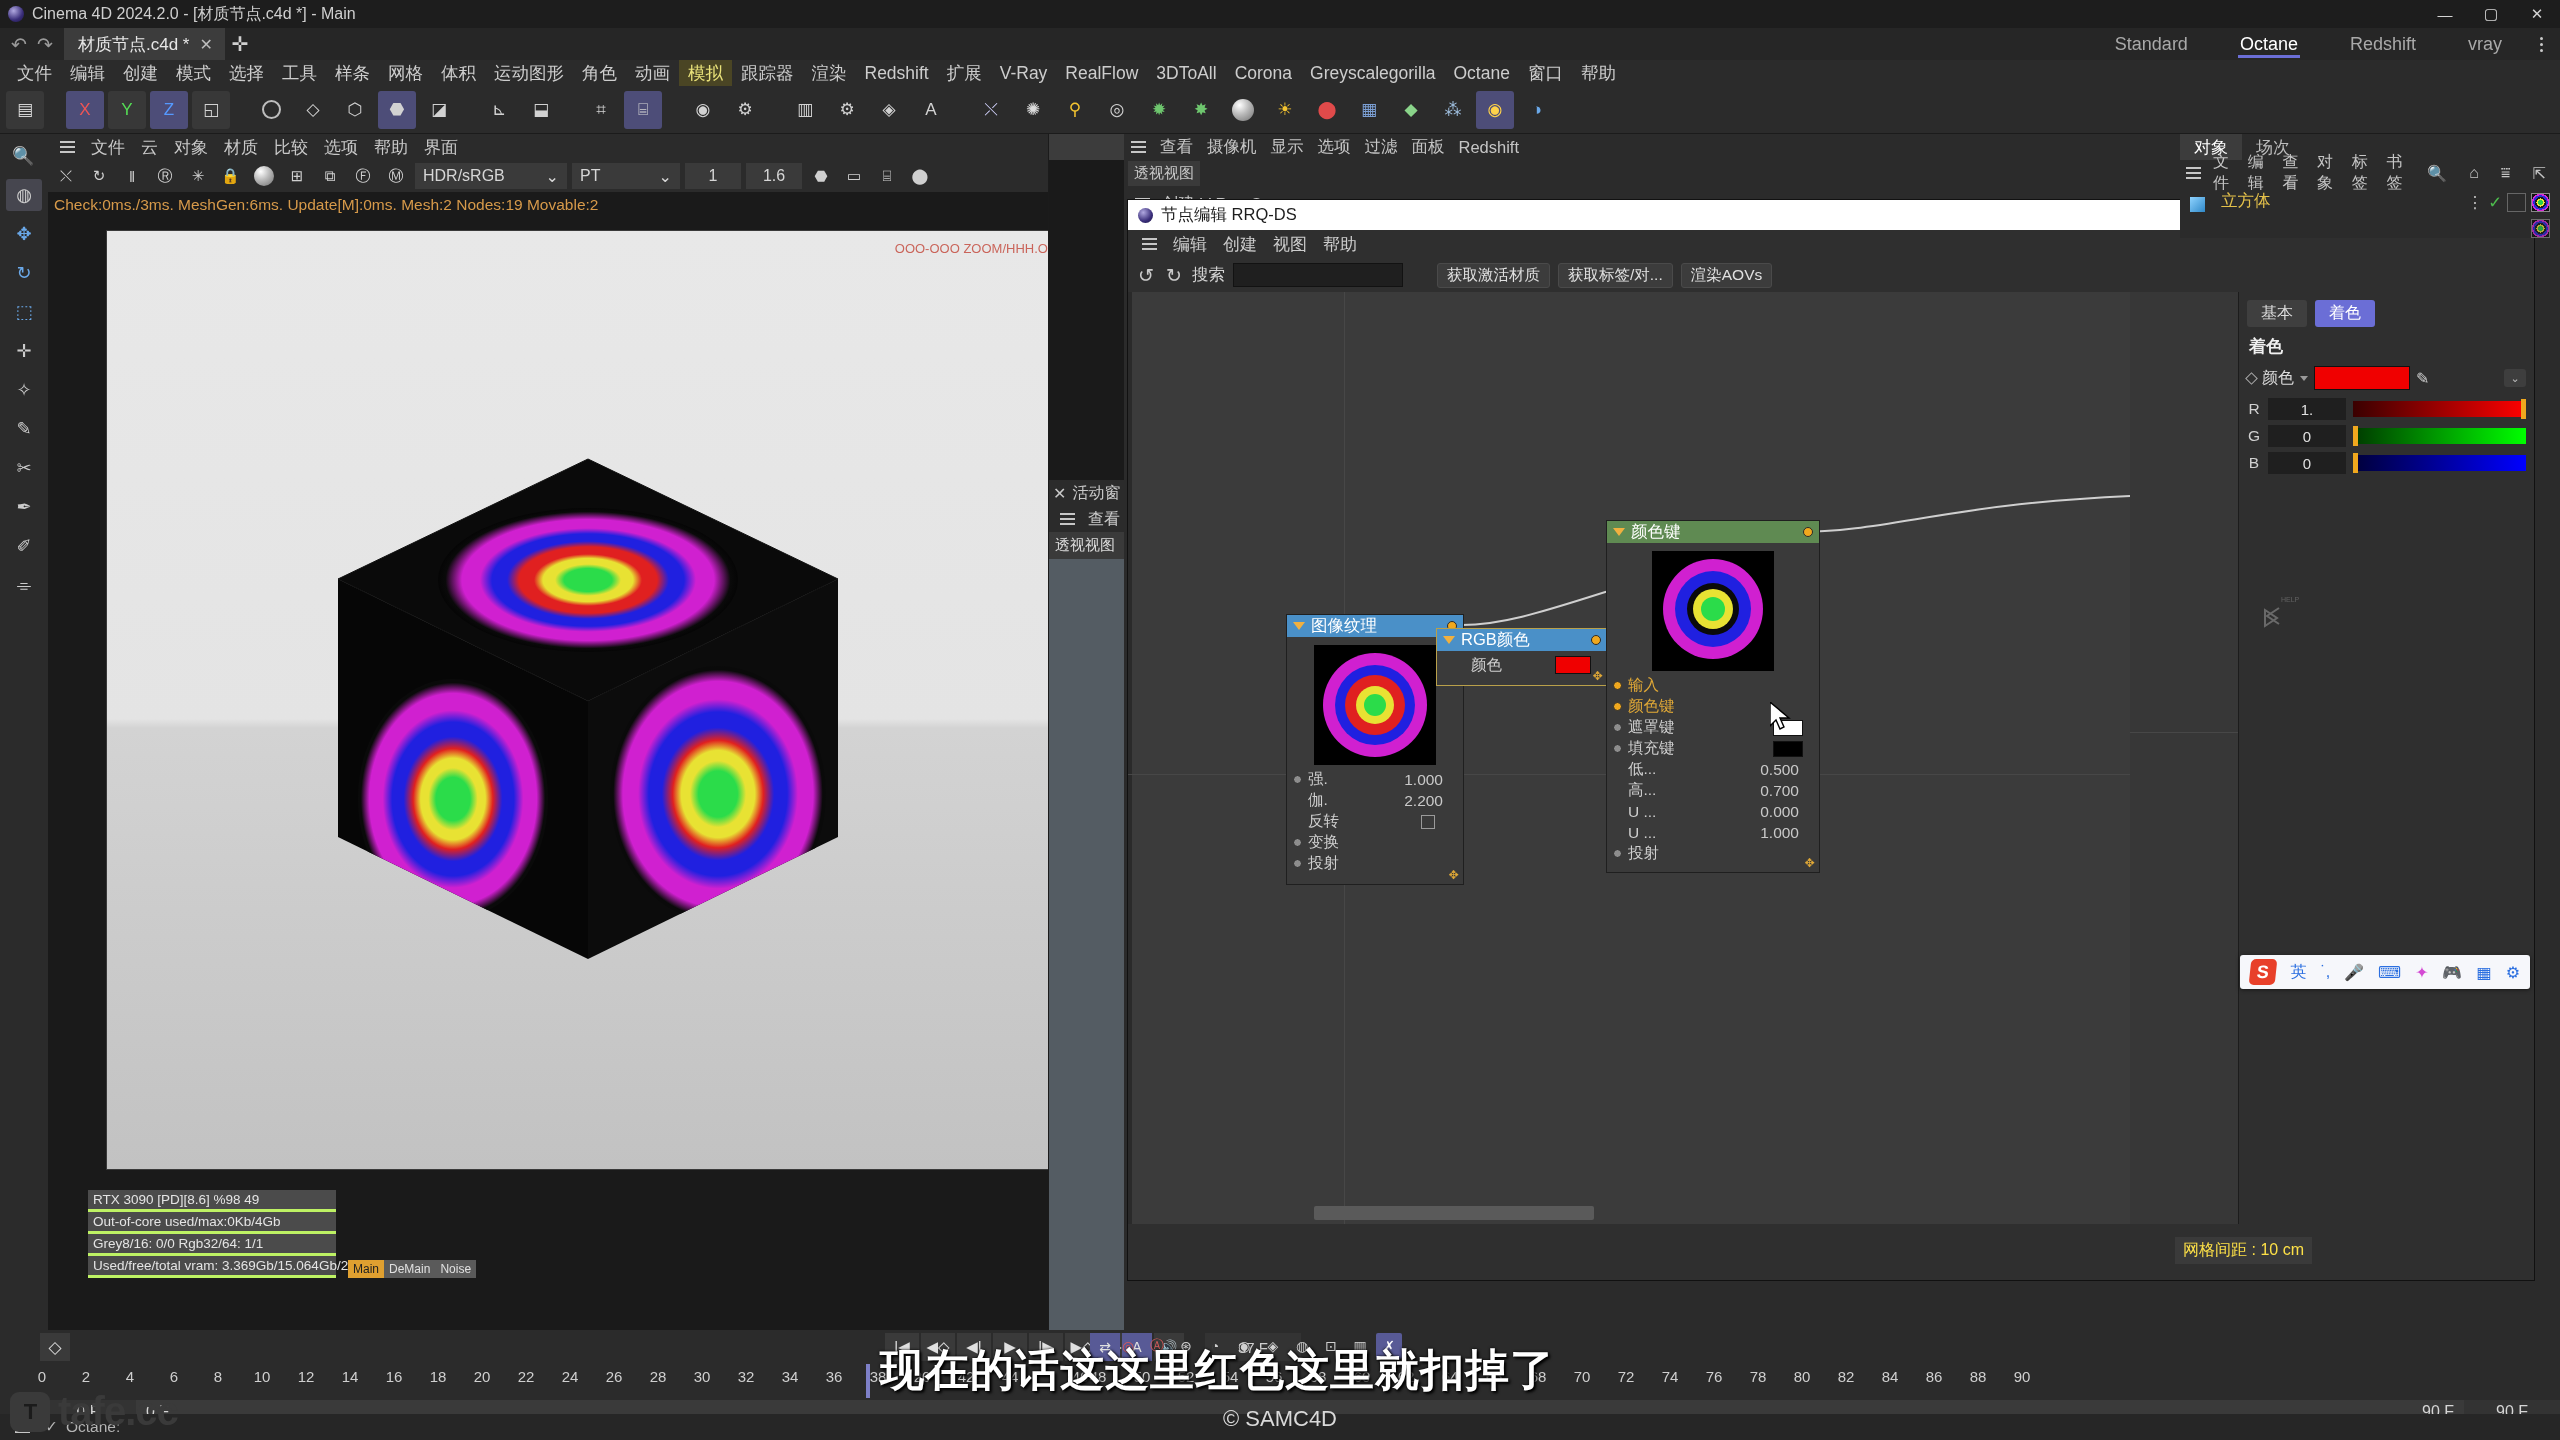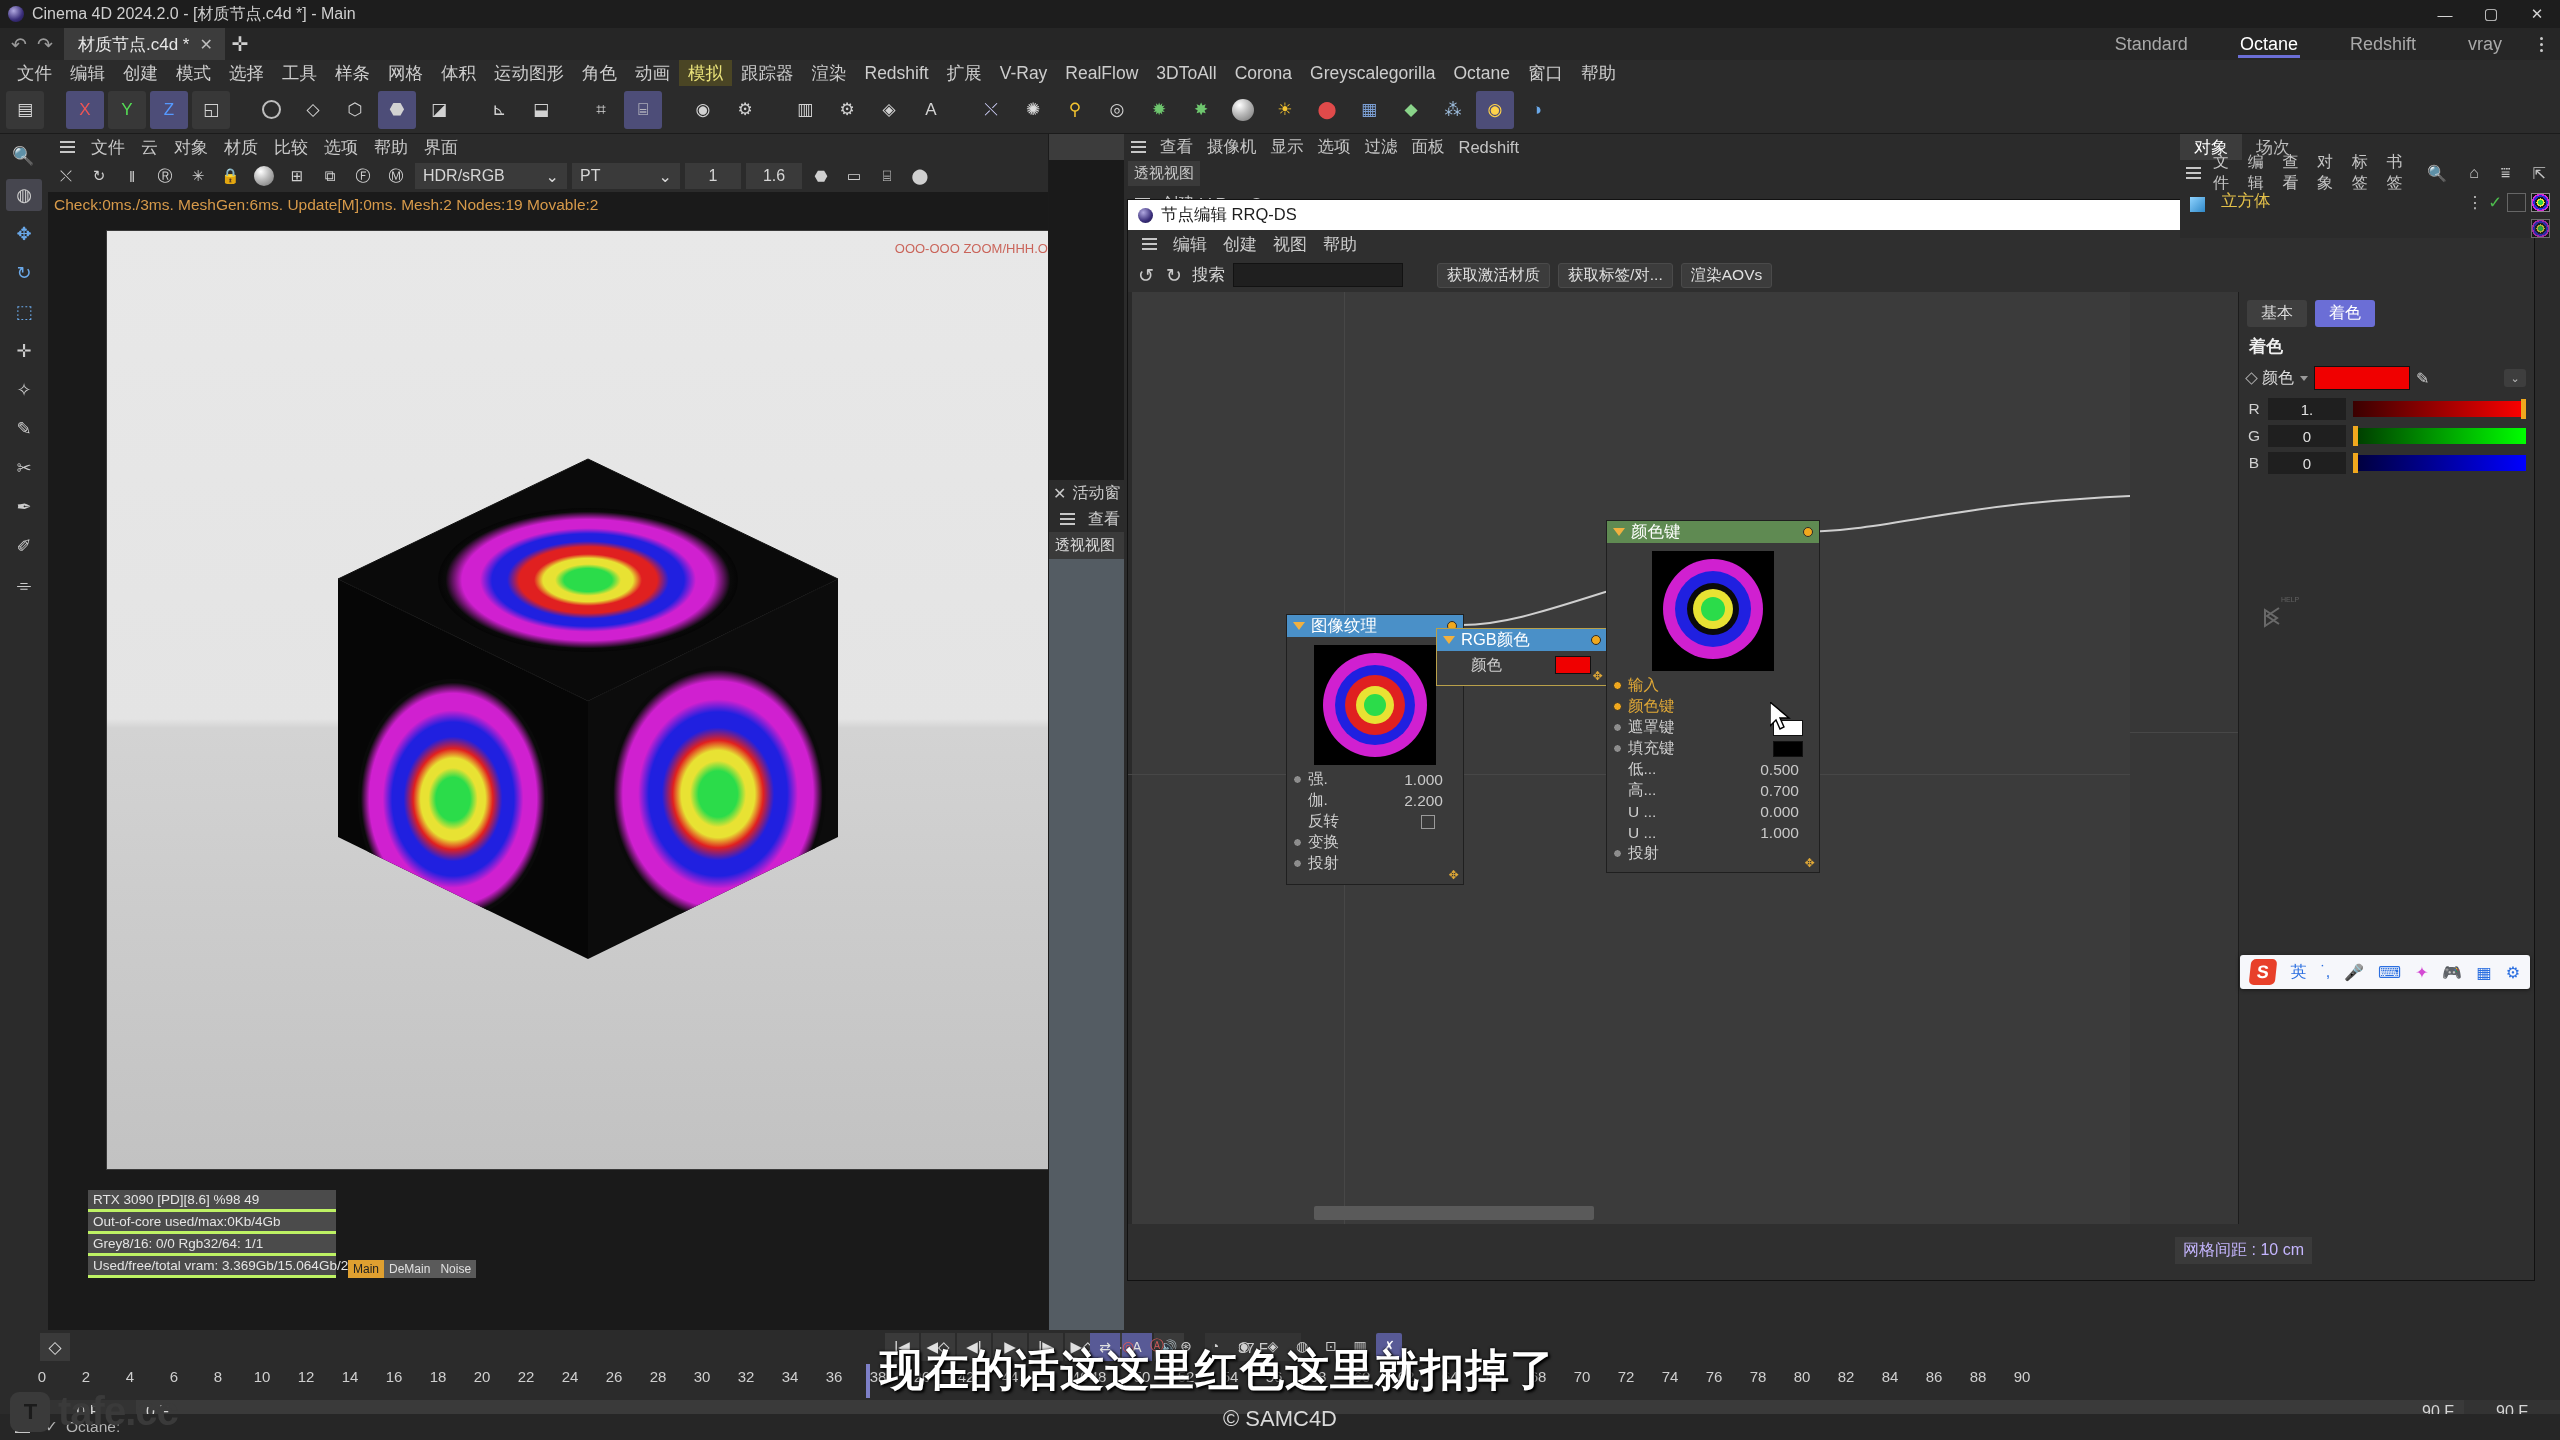--- a/index.html
+++ b/index.html
@@ -161,21 +161,21 @@
   .searchbox{ width:170px; height:24px; background:#1f1f1f; border:1px solid #121212;}
   .pillbtn{ height:25px; background:#3c3c3c; border-radius:3px; color:#e0e0e0; font-size:15.5px;
     display:flex; align-items:center; padding:0 9px; border:1px solid #4a4a4a;}
 
   .nw-canvas{ position:absolute; left:0; right:0; top:92px; bottom:56px; background:#3b3b3b;
     overflow:hidden;}
   .nw-canvas .gridv{ position:absolute; top:0; bottom:0; width:1px; background:#474747;}
   .nw-canvas .gridh{ position:absolute; left:0; right:0; height:1px; background:#474747;}
   .nw-left{ position:absolute; left:0; top:0; bottom:0; width:4px; background:#2a2a2a;}
   .nw-status{ position:absolute; left:0; right:0; bottom:0; height:56px; background:#2f2f2f;}
-  .gridinfo{ position:absolute; right:222px; bottom:16px; font-size:16px; color:#c4b5fd;
+  .gridinfo{ position:absolute; right:222px; bottom:16px; font-size:16px; color:#fde047;
     background:#3a3a3a; padding:3px 8px;}
   .hscroll{ position:absolute; left:186px; bottom:60px; width:280px; height:14px; background:#5a5a5a;
     border-radius:2px;}
 
   
   .node{ position:absolute; background:#3a3a3a; border:1px solid #1f1f1f; }
   .node .nh{ height:22px; display:flex; align-items:center; gap:6px; padding:0 6px;
     font-size:16.5px; color:#fff;}
   .node .nh .tri{ width:0;height:0; border-left:6px solid transparent; border-right:6px solid transparent;
     border-top:8px solid #f0b040;}

